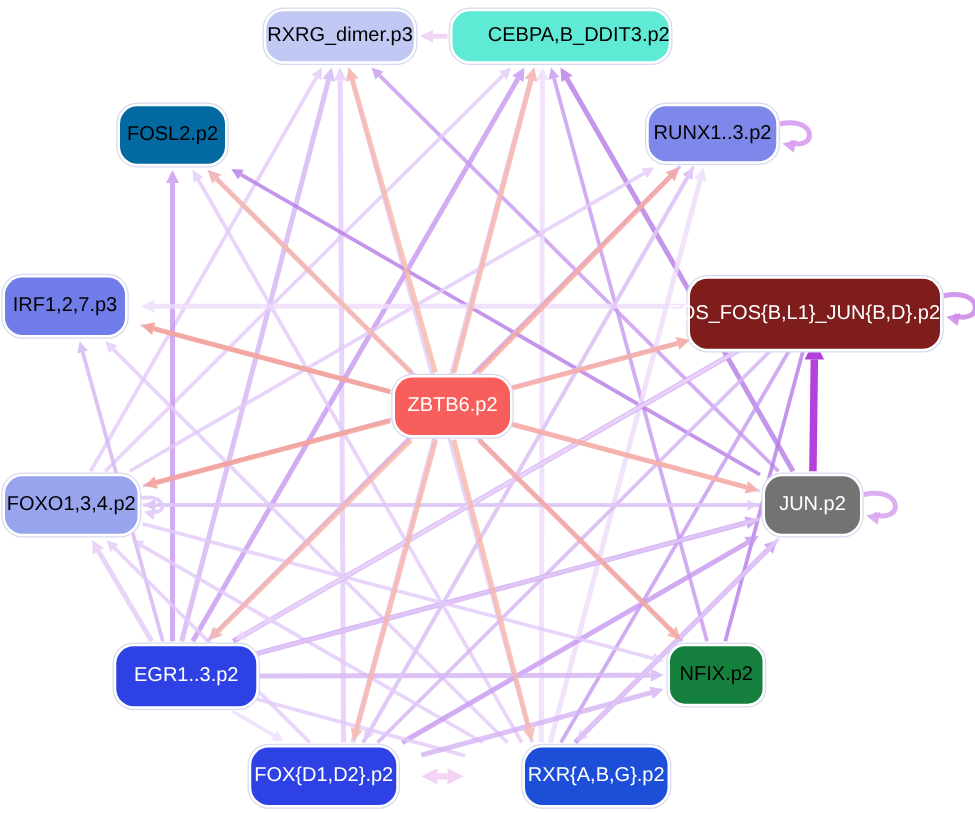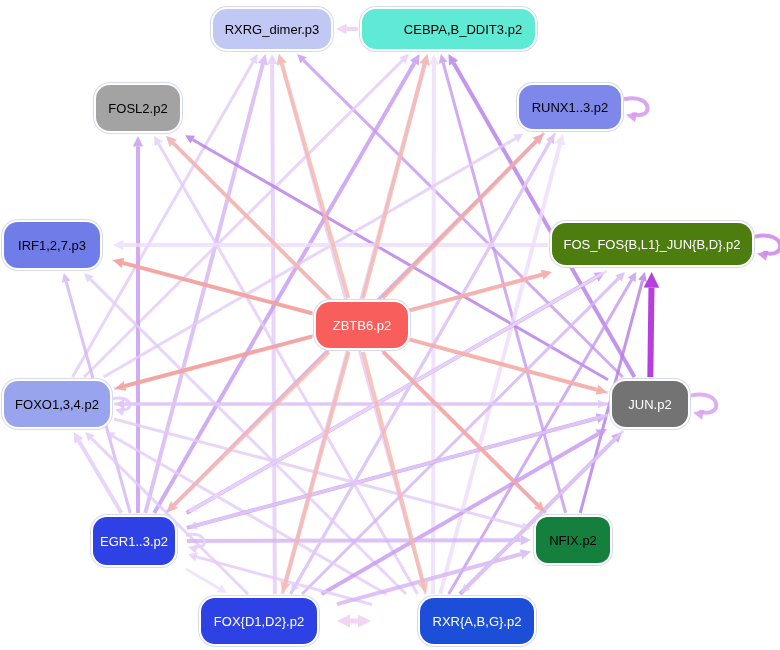--- a/index.html
+++ b/index.html
@@ -8,21 +8,21 @@
     width:780px;height:650px;
     background:#ffffff;
     overflow:hidden;
     font-family:"Liberation Sans", sans-serif;
   }
   .edge-layer{position:absolute;left:0;top:0;}
   .node{
     position:absolute;
     display:flex;align-items:center;justify-content:center;
     border-radius:14px;
-    font-size:13px;
+    font-size:16px;
     white-space:nowrap;
     box-shadow:0 0 0 2px #ffffff, 0 0 0 3px #d7daee;
     cursor:pointer;
     user-select:none;
   }
   .node span{pointer-events:none;}
 </style>
 </head>
 <body>
 
@@ -298,42 +298,42 @@
         <polygon points="115,409.4 124.80304261629786,407.13056053990243 122.69737713785679,415.8807704169797" fill="#e2cbf8" fill-opacity="0.9"></polygon>
       </g>
     </svg>
   <div id="node-layer">
       <div class="node" style="left: 213px; top: 9px; width: 118px; height: 40px; background: rgb(194, 200, 244); color: rgb(0, 0, 0);">
         <span>RXRG_dimer.p3</span>
       </div>
       <div class="node" style="left: 362px; top: 9px; width: 144px; height: 40px; background: #5eead4; color: rgb(0, 0, 0); padding-left: 29px;">
         <span>CEBPA,B_DDIT3.p2</span>
       </div>
-      <div class="node" style="left: 96px; top: 85px; width: 84px; height: 46px; background: #a3a3a3; color: rgb(0, 0, 0);">
+      <div class="node" style="left: 96px; top: 85px; width: 84px; height: 46px; background: #0369a1; color: rgb(0, 0, 0);">
         <span>FOSL2.p2</span>
       </div>
       <div class="node" style="left: 519px; top: 85px; width: 102px; height: 44px; background: rgb(125, 136, 234); color: rgb(0, 0, 0);">
         <span>RUNX1..3.p2</span>
       </div>
       <div class="node" style="left: 4px; top: 222px; width: 96px; height: 46px; background: rgb(112, 124, 232); color: rgb(0, 0, 0);">
         <span>IRF1,2,7.p3</span>
       </div>
-      <div class="node" style="left: 552px; top: 223px; width: 200px; height: 42px; background: #4d7c0f; color: rgb(255, 255, 255);">
+      <div class="node" style="left: 552px; top: 223px; width: 200px; height: 56px; background: #7f1d1d; color: rgb(255, 255, 255); justify-content: flex-end;">
         <span>FOS_FOS{B,L1}_JUN{B,D}.p2</span>
       </div>
       <div class="node" style="left: 316px; top: 302px; width: 92px; height: 46px; background: rgb(248, 95, 92); color: rgb(255, 255, 255);">
         <span>ZBTB6.p2</span>
       </div>
       <div class="node" style="left: 4px; top: 381px; width: 106px; height: 46px; background: rgb(153, 164, 238); color: rgb(0, 0, 0);">
         <span>FOXO1,3,4.p2</span>
       </div>
       <div class="node" style="left: 612px; top: 381px; width: 76px; height: 46px; background: #737373; color: rgb(255, 255, 255);">
         <span>JUN.p2</span>
       </div>
-      <div class="node" style="left: 93px; top: 517px; width: 82px; height: 48px; background: rgb(46, 65, 228); color: rgb(255, 255, 255);">
+      <div class="node" style="left: 93px; top: 517px; width: 112px; height: 48px; background: rgb(46, 65, 228); color: rgb(255, 255, 255);">
         <span>EGR1..3.p2</span>
       </div>
       <div class="node" style="left: 536px; top: 517px; width: 74px; height: 46px; background: #15803d; color: rgb(0, 0, 0); border-radius: 12px;">
         <span>NFIX.p2</span>
       </div>
       <div class="node" style="left: 201px; top: 598px; width: 116px; height: 46px; background: rgb(46, 65, 228); color: rgb(255, 255, 255);">
         <span>FOX{D1,D2}.p2</span>
       </div>
       <div class="node" style="left: 376px; top: 598px; width: 114px; height: 46px; background: #1d4ed8; color: rgb(255, 255, 255); margin-left: 44px;">
         <span>RXR{A,B,G}.p2</span>

